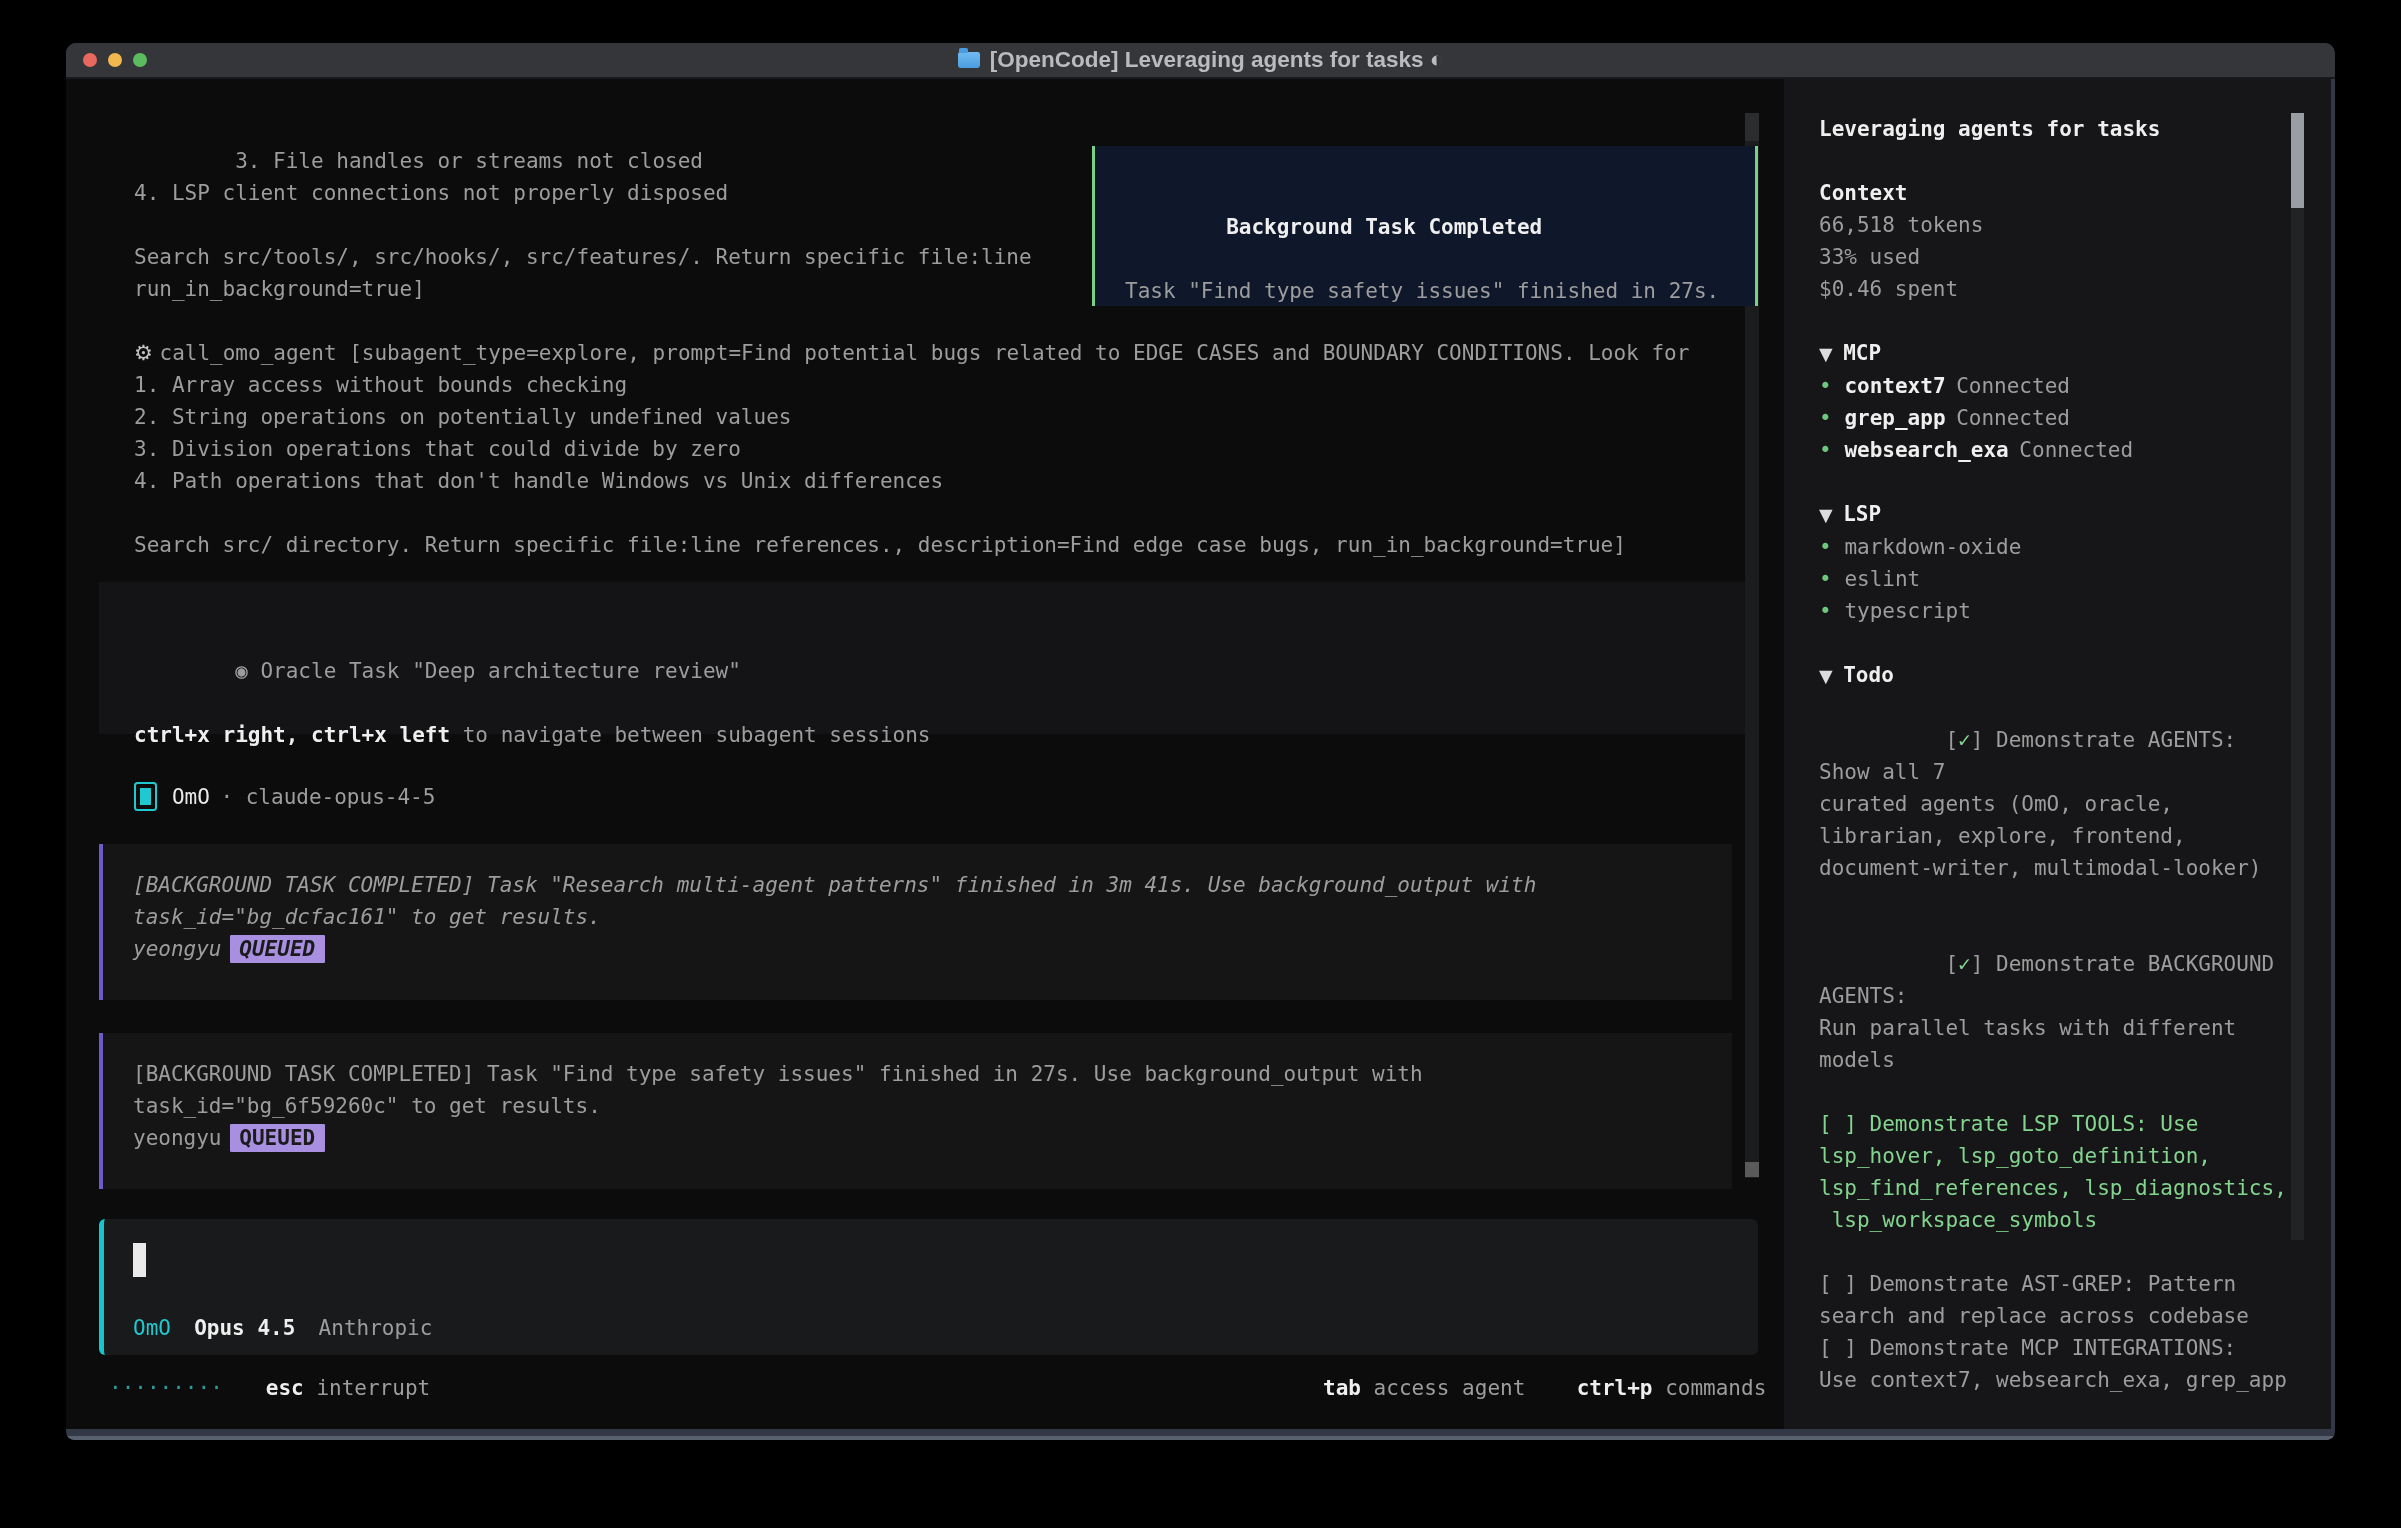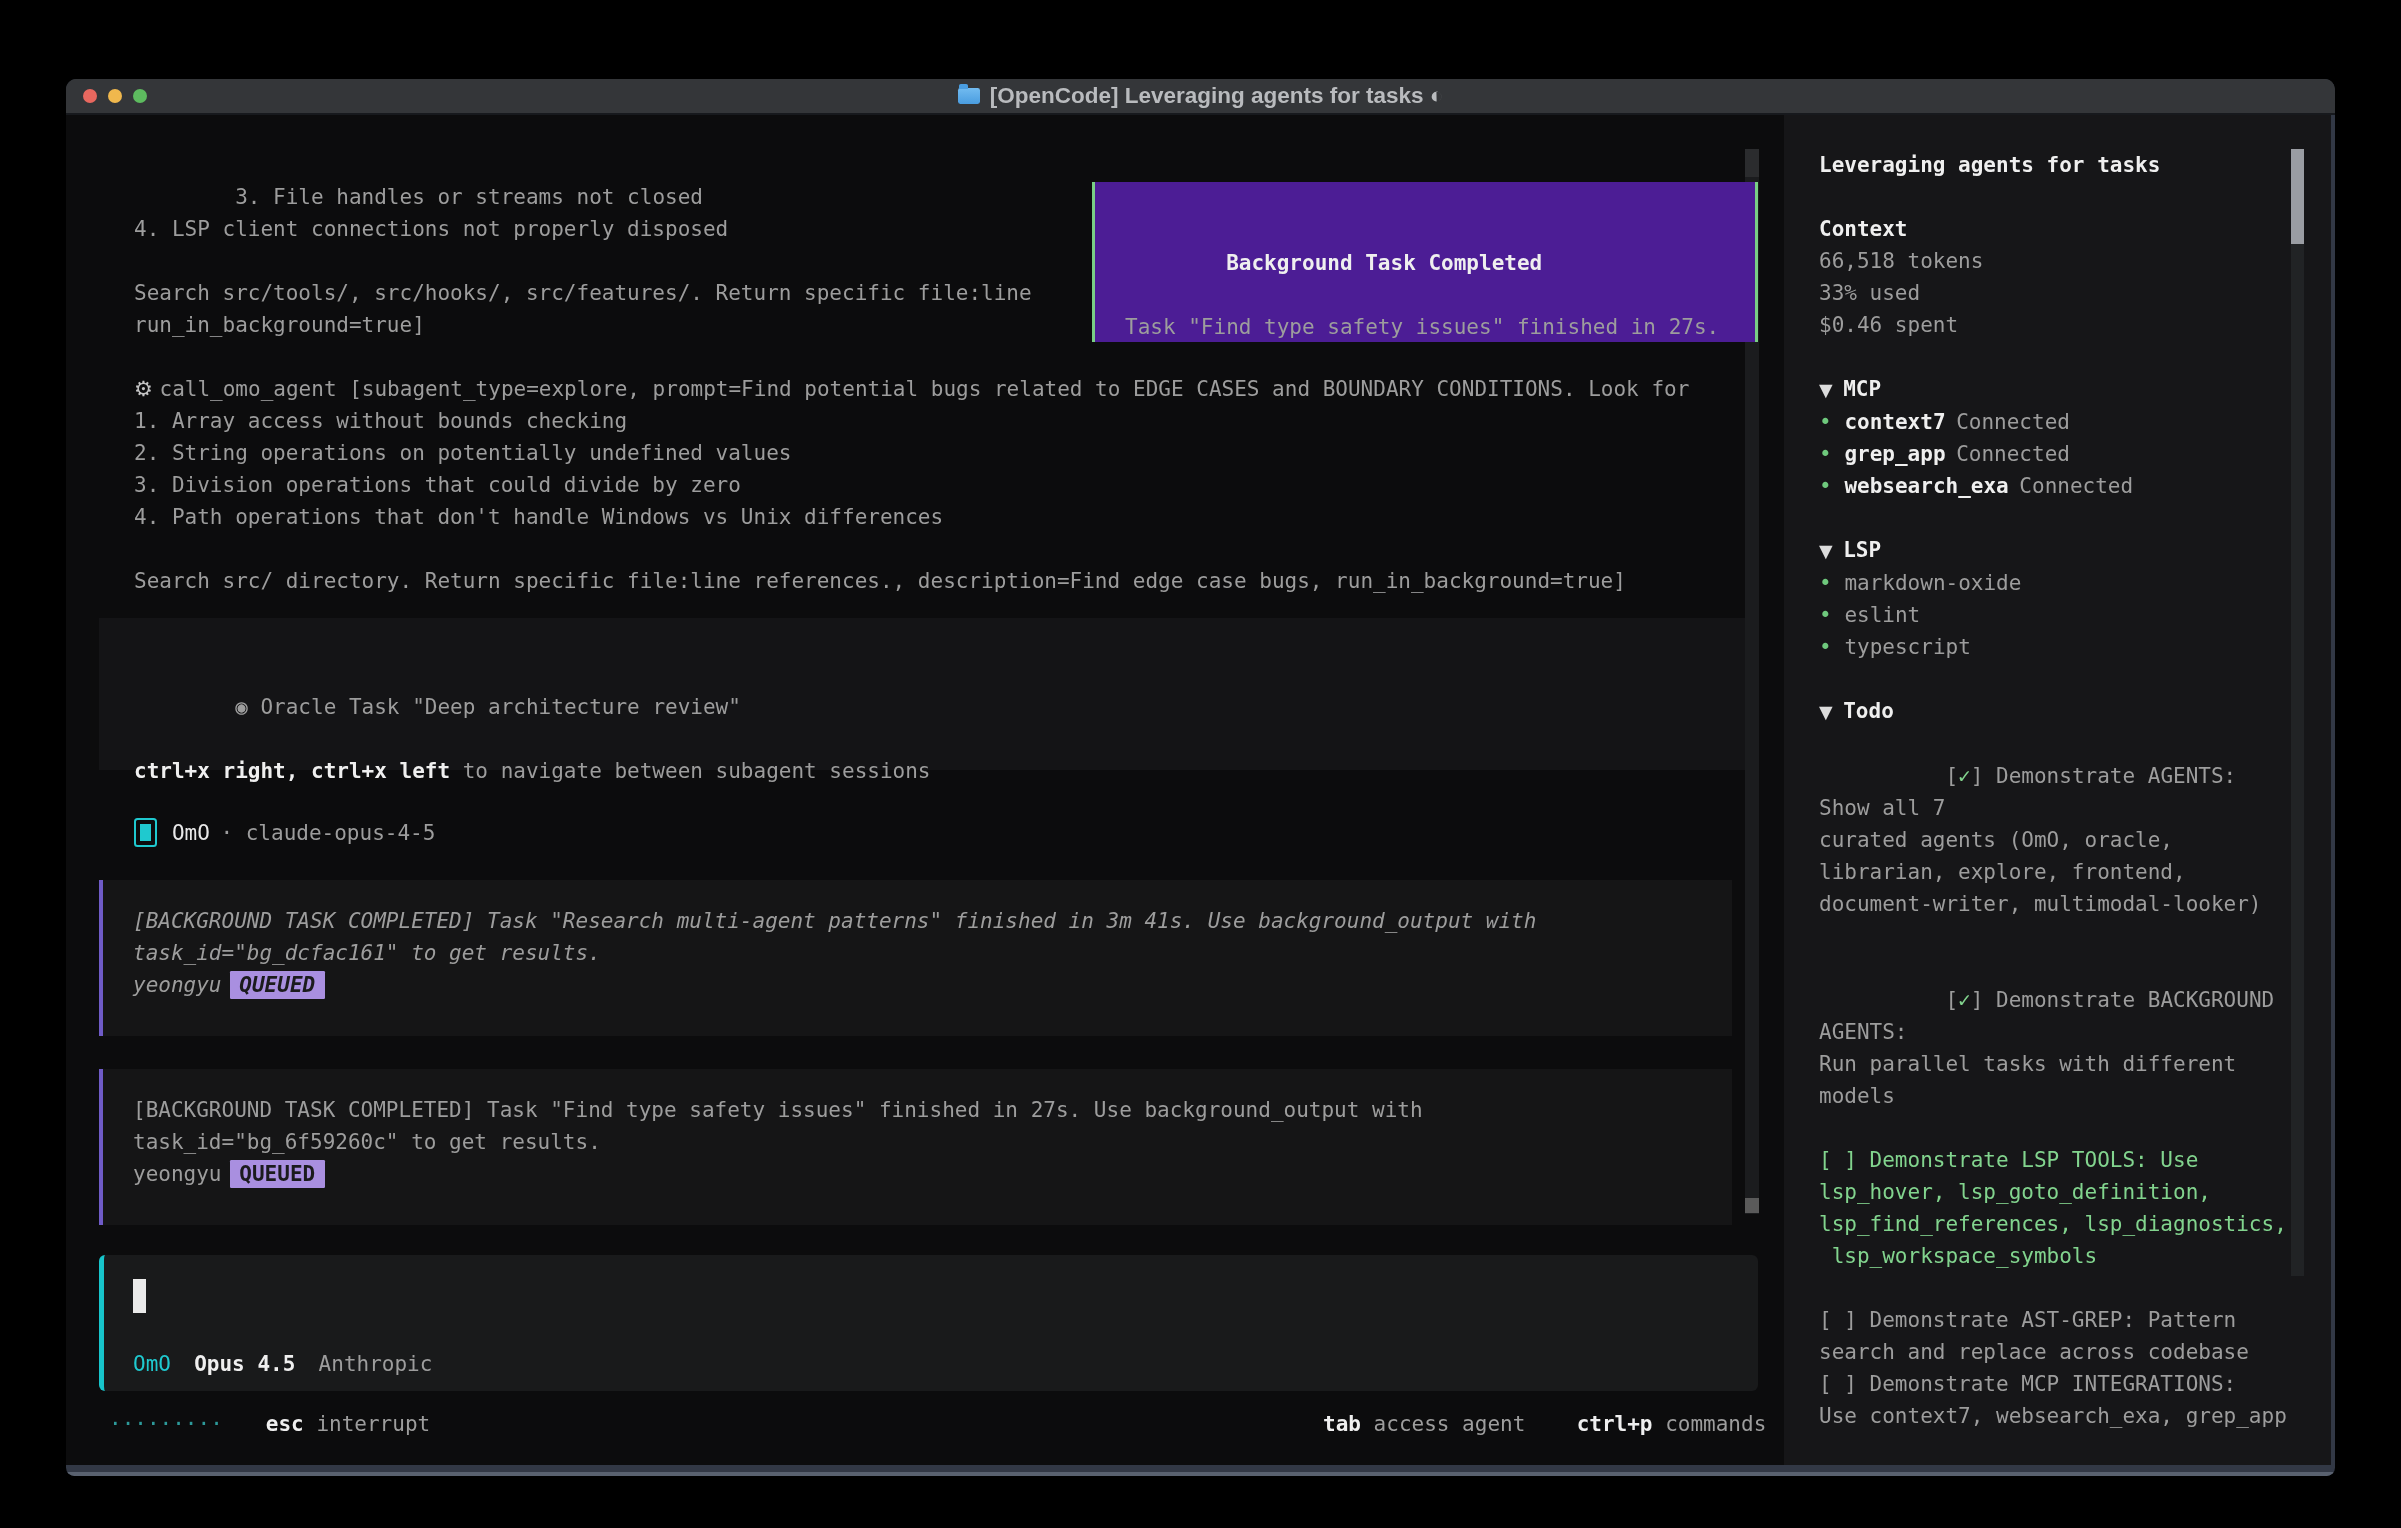--- a/index.html
+++ b/index.html
@@ -1,20 +1,20 @@
 <!DOCTYPE html>
 <html style="font-size:9.5px"><head>
 <meta charset="utf-8">
 <style>
   html,body{margin:0;padding:0;background:#000;}
   body{width:2401px;height:1528px;position:relative;overflow:hidden;
        font-family:"DejaVu Sans Mono",monospace;font-size:21px;line-height:32px;
        -webkit-font-smoothing:antialiased;}
   .window{position:absolute;left:66px;top:43px;width:2269px;height:1397px;
-          background:#323845;border-radius:10.6px 10.6px 8.3px 8.3px;overflow:hidden;margin-top:36px;}
+          background:#323845;border-radius:10.6px 10.6px 8.3px 8.3px;overflow:hidden;}
   .titlebar{position:relative;height:34px;background:#343639;border-bottom:2.4px solid #17191d;
             display:flex;align-items:center;justify-content:center;}
   .traffic{position:absolute;left:16.5px;top:10px;display:flex;gap:11.2px;}
   .tl{width:14px;height:14px;border-radius:50%;}
   .tl.red{background:#e8685f;} .tl.yellow{background:#f0b84d;} .tl.green{background:#5dbb5f;}
   .titletext{color:#b9bbbe;font-family:"Liberation Sans",sans-serif;font-weight:bold;
              font-size:22.5px;display:flex;align-items:center;gap:9.5px;}
   .folder{position:relative;width:22.5px;height:16.5px;background:linear-gradient(#72bbf0,#4a9de0);
           border-radius:2.4px;display:inline-block;}
   .folder::before{content:"";position:absolute;top:-3.5px;left:1.2px;width:9.5px;height:4.7px;
@@ -24,21 +24,21 @@
   .side{position:relative;width:547px;height:1350px;background:#161618;overflow:hidden;}
   .bottom-line{position:absolute;left:0;bottom:0;width:100%;height:4.1px;background:#59616f;
           border-radius:0 0 8.3px 8.3px;}
   .pre{white-space:pre-wrap;word-break:break-word;}
   .gray{color:#9d9d9d;} .white{color:#e9e9e9;} .bw{color:#efefef;font-weight:bold;}
   .green{color:#82d48e;} .cyan{color:#1fc9cf;} .teal{color:#2d9a9a;}
   .gear{color:#c4c4c4;font-family:"DejaVu Sans",sans-serif;}
   
   .flow{position:absolute;left:68px;top:34px;width:1612px;}
   
-  .toast{position:absolute;left:1026px;top:67px;width:666px;height:160px;background:#4c1d95;
+  .toast{position:absolute;left:1026px;top:67px;width:666px;height:160px;background:#0f172a;
          border-left:3.5px solid #79cf85;border-right:3.5px solid #79cf85;box-sizing:border-box;
          padding:32.5px 0 0 30px;z-index:5;}
   
   .oracle{position:absolute;left:33px;top:503px;width:1659px;height:152px;background:#141416;
           box-sizing:border-box;padding:41px 0 0 35px;}
   
   .agent-line{position:absolute;left:68px;top:700px;height:35px;display:flex;align-items:center;}
   .agent-icon{width:22.5px;height:29.5px;border:2.4px solid #1fc9cf;border-radius:3.5px;margin-right:15.4px;
           box-sizing:border-box;display:flex;align-items:center;justify-content:center;}
   .agent-icon span{display:block;width:10.6px;height:16.5px;background:#1fc9cf;}

